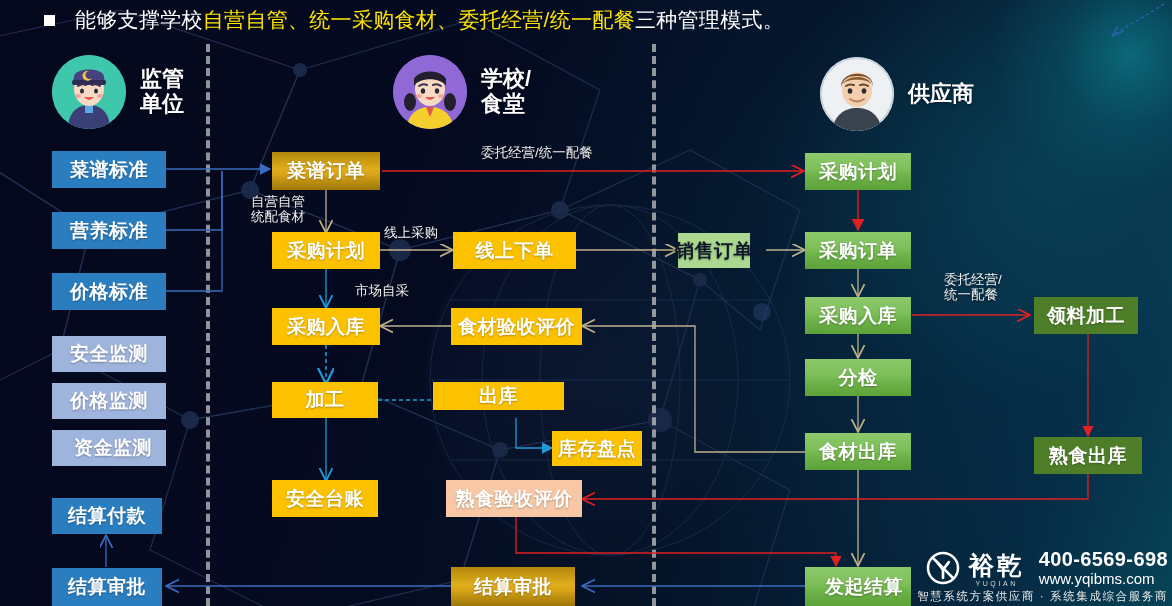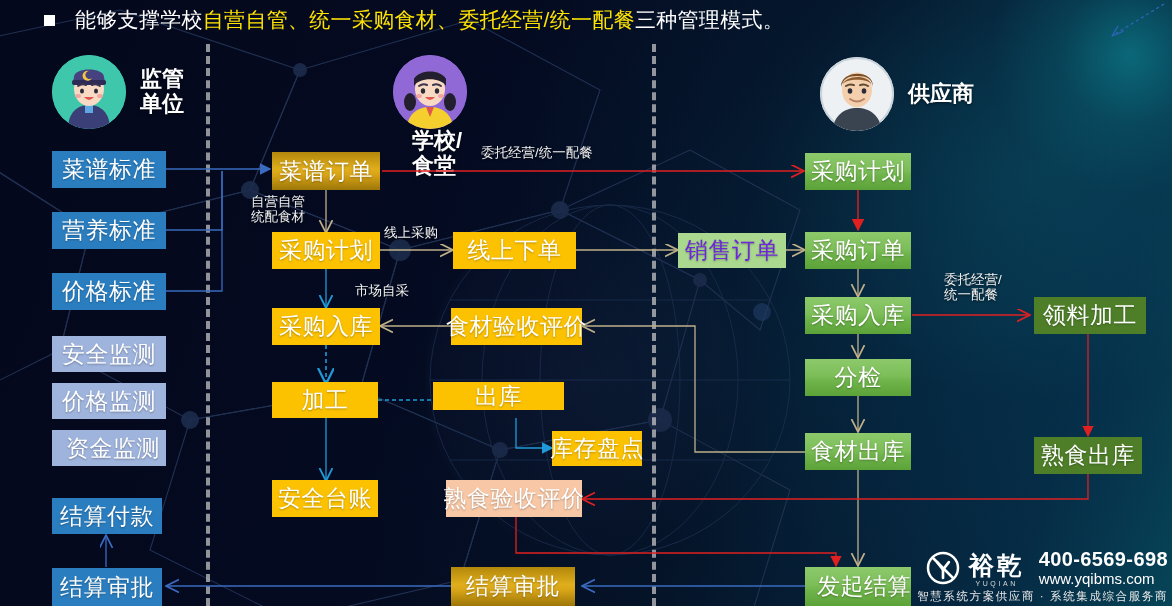--- a/index.html
+++ b/index.html
@@ -51,22 +51,23 @@
   .persona { position: absolute; display: flex; align-items: center; }
   .avatar { width: 74px; height: 74px; border-radius: 50%; position: relative; overflow: hidden; flex: 0 0 auto; }
   .persona-label {
     margin-left: 14px; color: #ffffff; font-size: 22px; font-weight: bold; line-height: 1.12;
     white-space: pre-line; text-shadow: 0 1px 3px rgba(0,0,0,.55);
   }
 
   
   .node {
     position: absolute; display: flex; align-items: center; justify-content: center;
-    color: #ffffff; font-size: 23px; white-space: nowrap; letter-spacing: .5px;
+    color: #ffffff; font-size: 19px; white-space: nowrap; letter-spacing: .5px;
     text-shadow: 0 1px 2px rgba(0,0,0,.30);
+    font-weight: bold;
   }
   .n-blue      { background: #2a7ec0; }
   .n-blue-lt   { background: #9fb4dd; color:#ffffff; }
   .n-amber     { background: #fcc200; }
   .n-gold      { background: linear-gradient(180deg,#b2870b 0%,#e0ae1c 45%,#d8a417 60%,#9c7608 100%); }
   .n-green     { background: linear-gradient(180deg,#8cc96b 0%,#7dbe59 45%,#6fb44b 60%,#5ba238 100%); }
   .n-green-lt  { background: #a9d88e; }
   .n-green-dk  { background: #4e7f28; }
   .n-peach     { background: #f8c8a6; }
 
@@ -169,21 +170,21 @@
         <path d="M48 31 q-4 -3 -8 -1" stroke="#3b3550" stroke-width="2" fill="none" stroke-linecap="round"></path>
         <ellipse cx="26" cy="41" rx="3" ry="2" fill="#f09a9a" opacity=".8"></ellipse>
         <ellipse cx="48" cy="41" rx="3" ry="2" fill="#f09a9a" opacity=".8"></ellipse>
         <path d="M32 42 q5 6 10 0 z" fill="#e2574c"></path>
       </svg>
     </div>
     <div class="persona-label">监管
 单位</div>
   </div>
 
-  <div class="persona" style="left:393px; top:55px;flex-direction:column;">
+  <div class="persona" style="left:393px; top:55px;">
     <div class="avatar" style="background:#9069d6">
       <svg width="74" height="74" viewBox="0 0 74 74">
         <circle cx="37" cy="37" r="37" fill="#9069d6"></circle>
         <path d="M14 74 C14 60 24 52 37 52 C50 52 60 60 60 74 Z" fill="#f5cf2e"></path>
         <path d="M33 52 L37 62 L41 52 Z" fill="#e2574c"></path>
         <path d="M30 56 L37 62 L44 56 L44 74 L30 74 Z" fill="#e2574c" opacity=".0"></path>
         <ellipse cx="17" cy="47" rx="6" ry="9" fill="#241f2e"></ellipse>
         <ellipse cx="57" cy="47" rx="6" ry="9" fill="#241f2e"></ellipse>
         <ellipse cx="37" cy="34" rx="15" ry="17" fill="#f7d9c4"></ellipse>
         <path d="M21 32 C21 14 53 14 53 32 L53 24 C48 18 26 18 21 24 Z" fill="#241f2e"></path>
@@ -314,28 +315,28 @@
   <div class="node n-amber" style="left:453px; top:232px; width:123px; height:37px;">线上下单</div>
   <div class="node n-amber" style="left:272px; top:308px; width:108px; height:37px;">采购入库</div>
   <div class="node n-amber" style="left:451px; top:308px; width:131px; height:37px;">食材验收评价</div>
   <div class="node n-amber" style="left:272px; top:382px; width:106px; height:36px;">加工</div>
   <div class="node n-amber" style="left:433px; top:382px; width:131px; height:28px;">出库</div>
   <div class="node n-amber" style="left:552px; top:431px; width:90px;  height:35px;">库存盘点</div>
   <div class="node n-amber" style="left:272px; top:480px; width:106px; height:37px;">安全台账</div>
   <div class="node n-peach" style="left:446px; top:480px; width:136px; height:37px;">熟食验收评价</div>
   <div class="node n-gold" style="left:451px; top:567px; width:124px; height:39px;">结算审批</div>
 
-  <div class="node n-green-lt" style="left:678px; top:233px; width:108px;  height:35px; color:#6d28d9;">销售订单</div>
+  <div class="node n-green-lt" style="left:678px; top:233px; width:72px;  height:35px; color:#0f172a;">销售订单</div>
   <div class="node n-green" style="left:805px; top:153px; width:106px; height:37px;">采购计划</div>
   <div class="node n-green" style="left:805px; top:232px; width:106px; height:37px;">采购订单</div>
   <div class="node n-green" style="left:805px; top:297px; width:106px; height:37px;">采购入库</div>
   <div class="node n-green" style="left:805px; top:359px; width:106px; height:37px;">分检</div>
   <div class="node n-green" style="left:805px; top:433px; width:106px; height:37px;">食材出库</div>
   <div class="node n-green" style="left:805px; top:567px; width:106px; height:39px;padding-left:12px;">发起结算</div>
-  <div class="node n-green-dk" style="left:1034px; top:297px; width:112px; height:37px;">领料加工</div>
+  <div class="node n-green-dk" style="left:1034px; top:297px; width:104px; height:37px;">领料加工</div>
   <div class="node n-green-dk" style="left:1034px; top:437px; width:108px; height:37px;">熟食出库</div>
 
   <div class="elabel" style="left:481px; top:145px;">委托经营/统一配餐</div>
   <div class="elabel" style="left:251px; top:194px;">自营自管
 统配食材</div>
   <div class="elabel" style="left:384px; top:225px;">线上采购</div>
   <div class="elabel" style="left:355px; top:283px;">市场自采</div>
   <div class="elabel" style="left:944px; top:272px; text-align:left;">委托经营/
 统一配餐</div>
 

